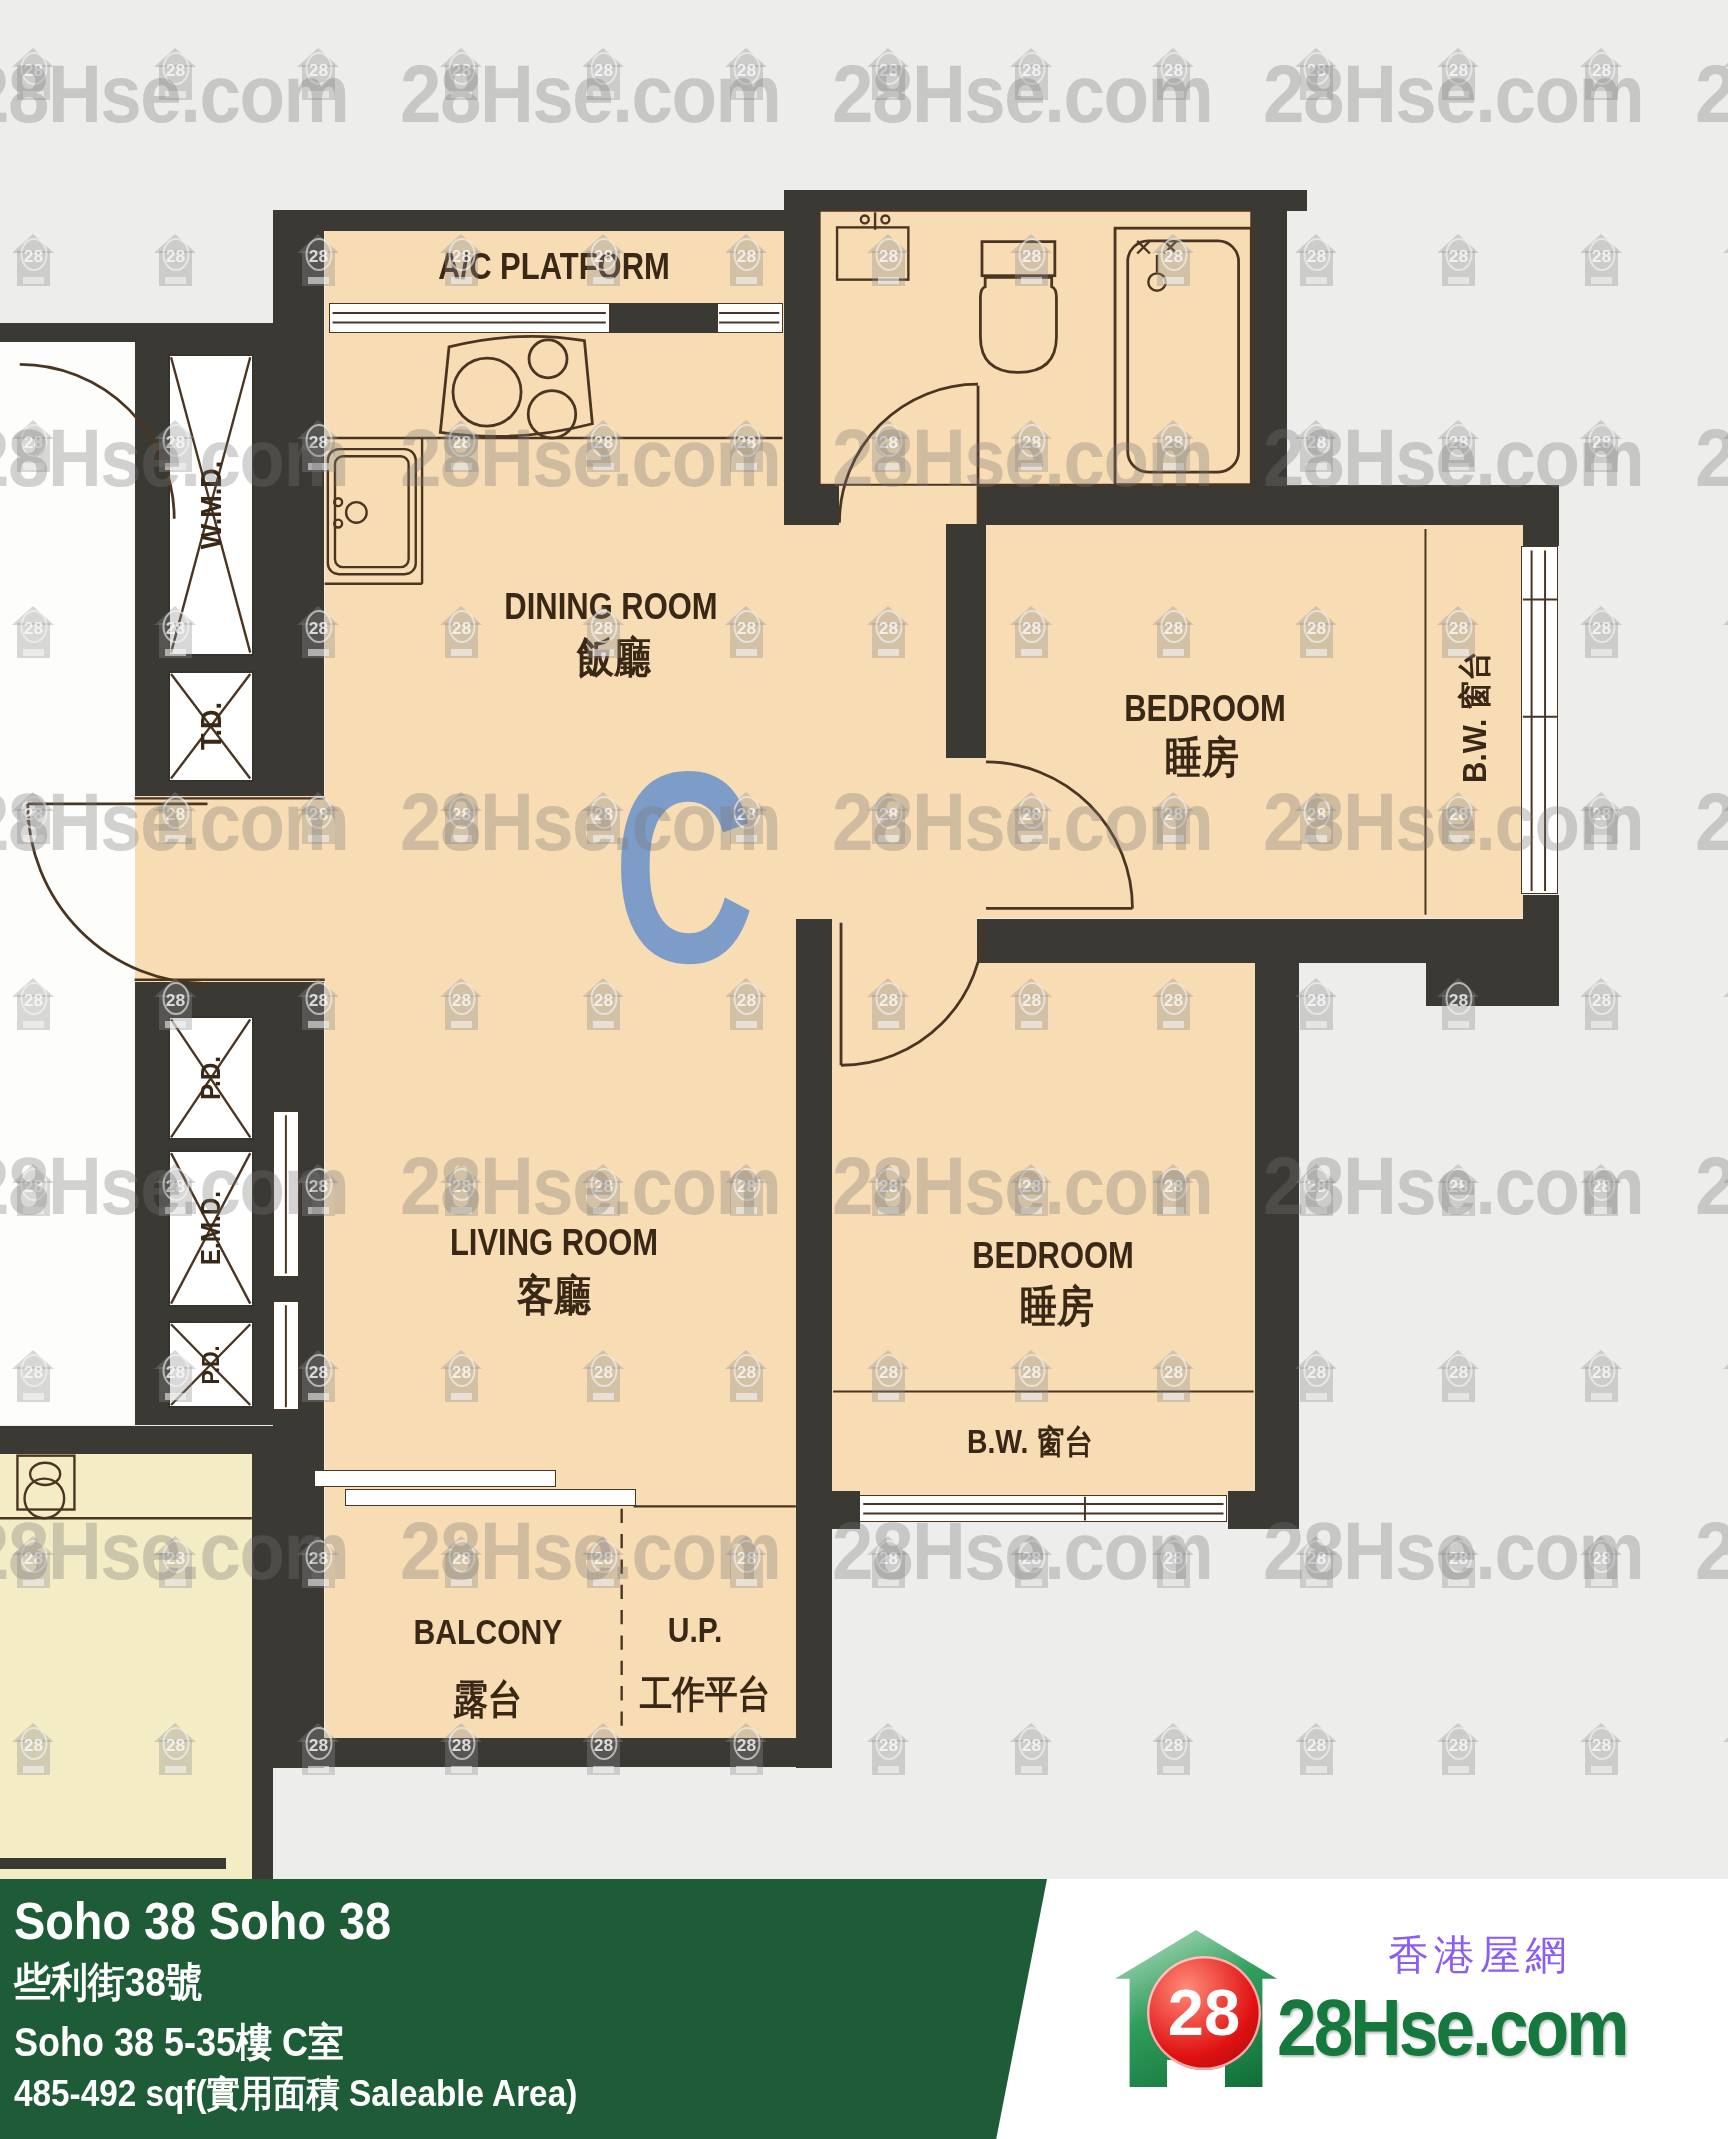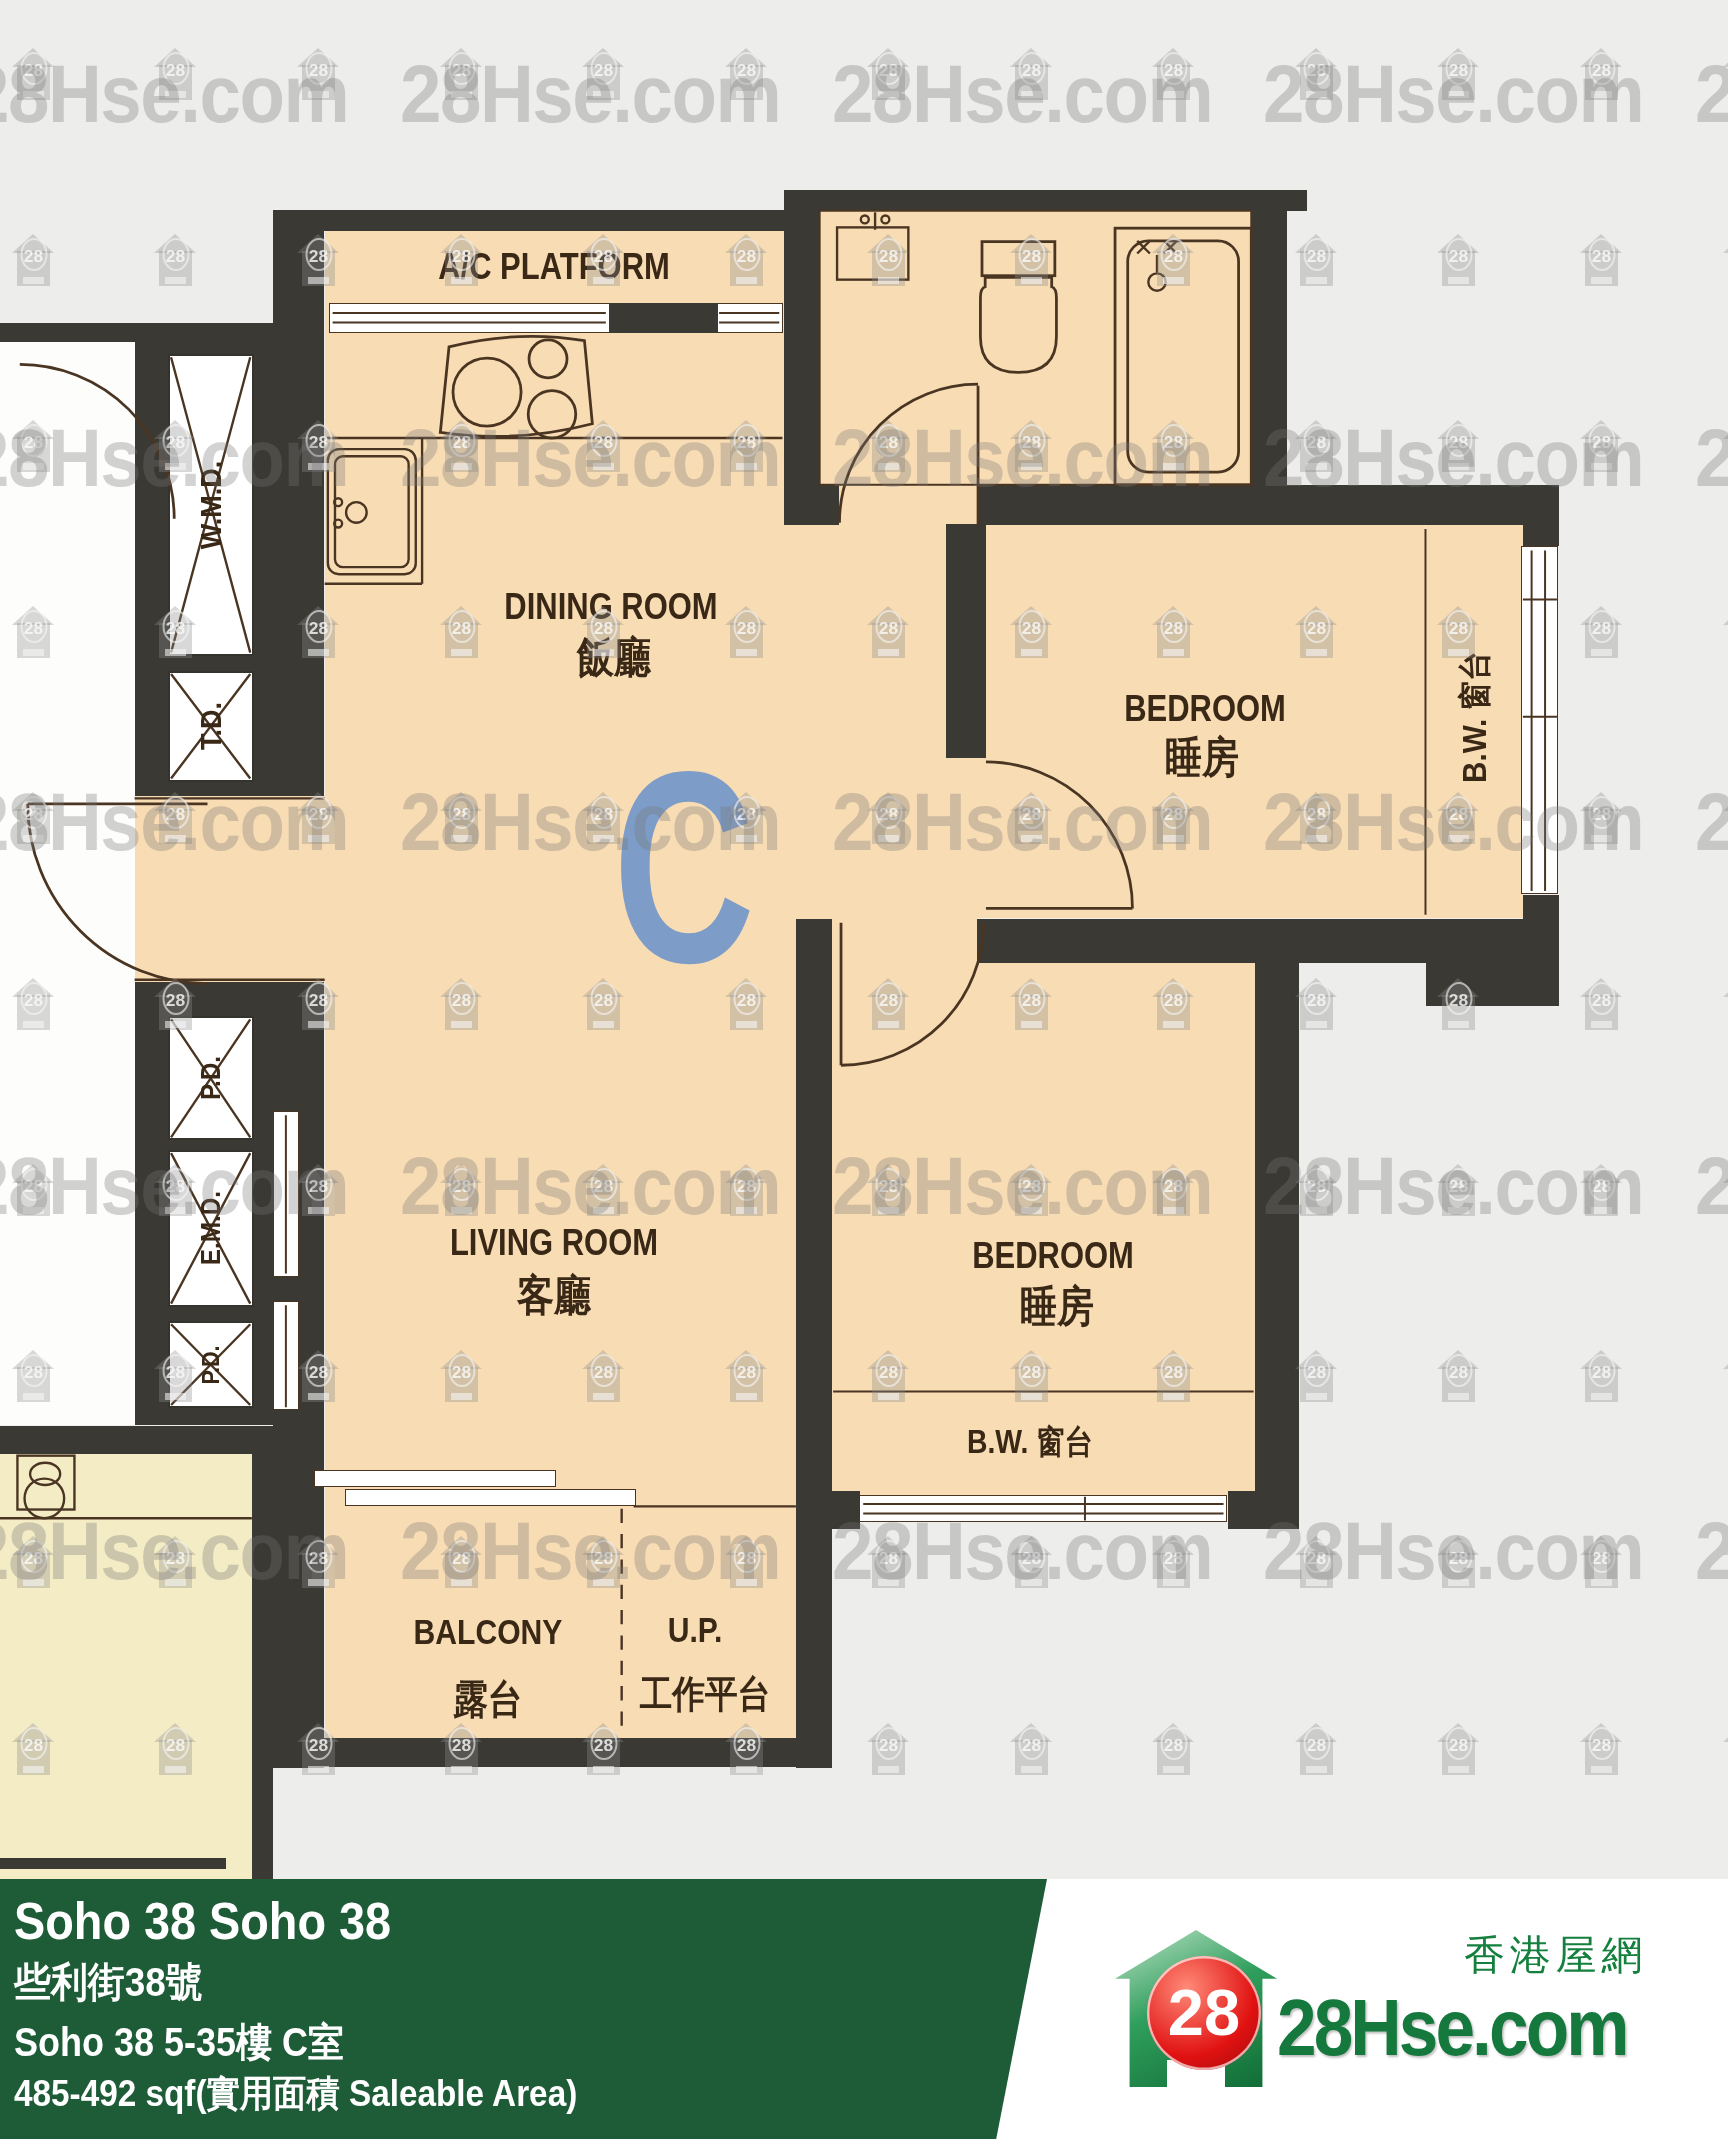--- a/index.html
+++ b/index.html
@@ -36,21 +36,21 @@
   .logo-house{position:absolute;left:1115px;top:1930px;width:162px;height:157px;
        background:linear-gradient(155deg,#bfe3c8 0%,#2f9e5c 45%,#0f6b34 100%);
        clip-path:polygon(50% 0,100% 31%,91% 31%,91% 100%,9% 100%,9% 31%,0 31%);}
   .logo-house .door{position:absolute;left:32%;bottom:0;width:36%;height:17%;background:#ffffff;}
   .logo-badge{position:absolute;left:1147px;top:1956px;width:114px;height:114px;border-radius:50%;
        background:radial-gradient(circle at 35% 28%,#ff8a78,#e01111 62%,#9c0c0c 100%);
        color:#fff;font-weight:bold;font-size:65px;line-height:114px;text-align:center;
        box-shadow:0 0 0 2.4px rgba(255,255,255,.65) inset;}
   .logo-site{position:absolute;left:1277px;top:1982px;font-weight:bold;font-size:79px;letter-spacing:-3.2px;
        color:#15783d;transform:scaleX(.9);transform-origin:left;text-shadow:1.6px 2.4px 2.4px rgba(0,0,0,.25);white-space:nowrap;}
-  .logo-tag{position:absolute;left:1464px;top:1928px;font-size:41px;color:#15803d;letter-spacing:4.8px;white-space:nowrap;}
+  .logo-tag{position:absolute;left:1388px;top:1928px;font-size:41px;color:#8b5cf6;letter-spacing:4.8px;white-space:nowrap;}
 </style>
 </head>
 <body>
 
 <div id="stage">
 
   <div class="rm white" style="left:0;top:342px;width:135px;height:1083px;"></div>
   <div class="rm" style="left:325px;top:231px;width:475px;height:1274px;"></div>
   <div class="rm" style="left:800px;top:524px;width:177px;height:438px;"></div>
   <div class="rm" style="left:946px;top:524px;width:479px;height:394px;"></div>

